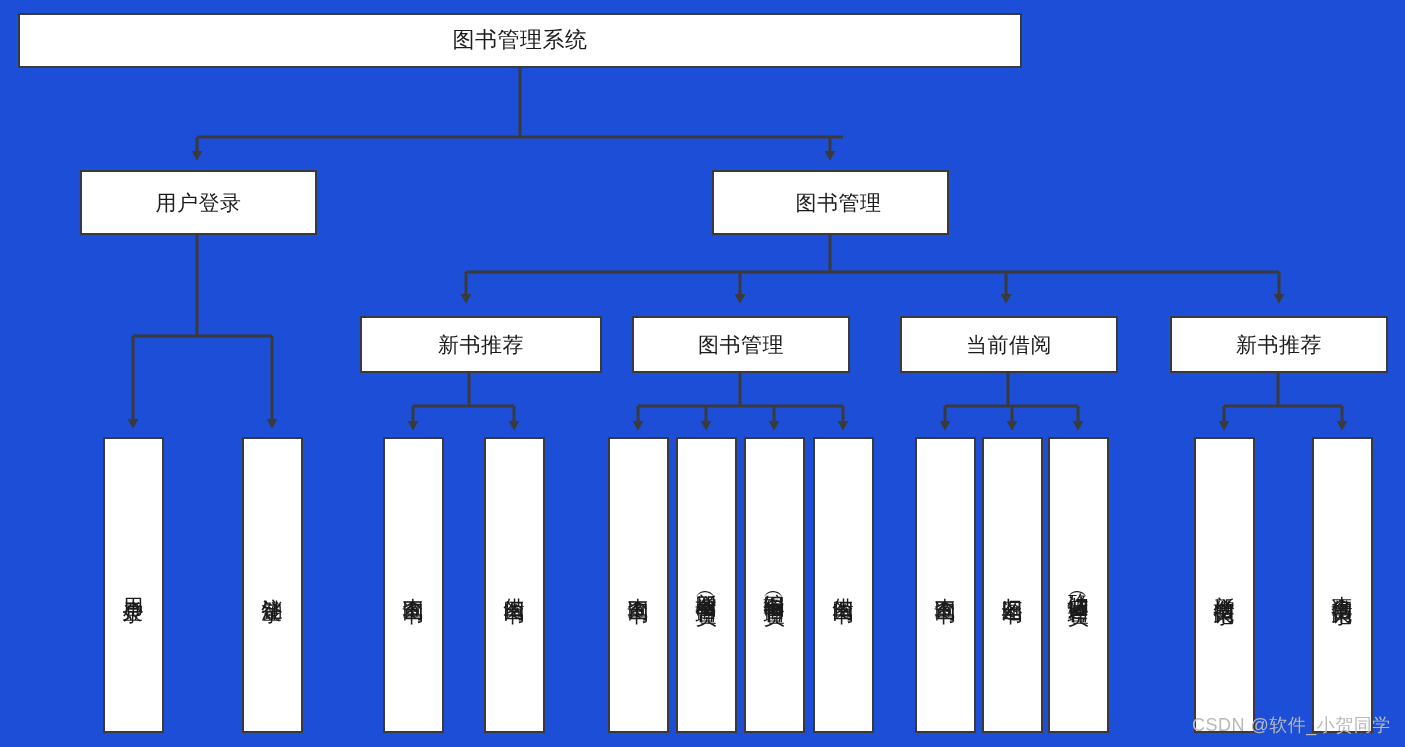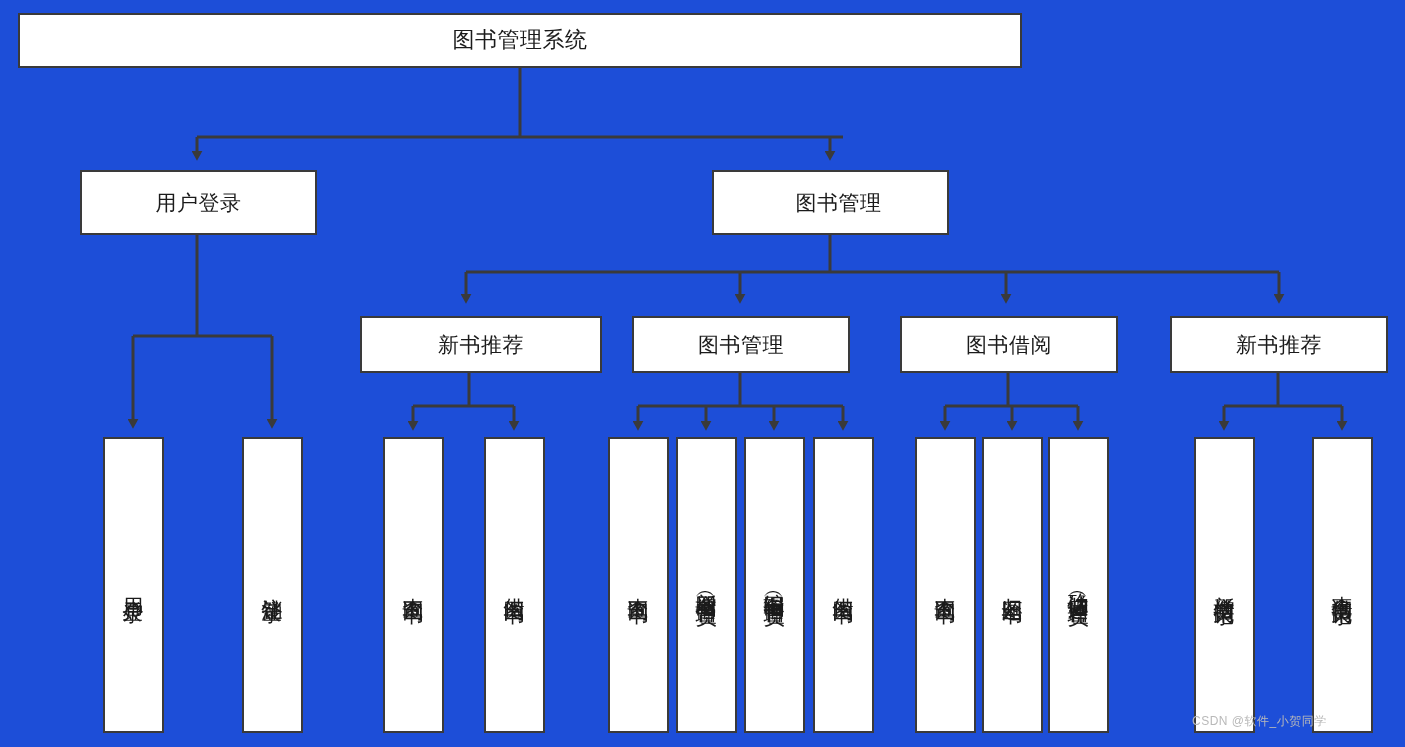--- a/index.html
+++ b/index.html
@@ -55,21 +55,21 @@
     writing-mode: vertical-rl;
     text-orientation: upright;
     -webkit-writing-mode: vertical-rl;
     line-height: 1.2;
     letter-spacing: 2px;
     white-space: nowrap;
     text-align: center;
   }
   .watermark {
     position: absolute;
-    font-size: 12px;
+    font-size: 18px;
     color: #b9b9b9;
     letter-spacing: 0.5px;
     white-space: nowrap;
     user-select: none;
   }
 </style>
 </head>
 <body>
 
 <div id="canvas">
@@ -135,21 +135,21 @@
     <span>图书管理</span>
   </div>
 
   <div class="node h" style="left:360px; top:316px; width:242px; height:57px;">
     <span>新书推荐</span>
   </div>
   <div class="node h" style="left:632px; top:316px; width:218px; height:57px;">
     <span>图书管理</span>
   </div>
   <div class="node h" style="left:900px; top:316px; width:218px; height:57px;">
-    <span>图书借阅</span>
+    <span>当前借阅</span>
   </div>
   <div class="node h" style="left:1170px; top:316px; width:218px; height:57px;">
     <span>新书推荐</span>
   </div>
 
   <div class="node v" style="left:103px; top:437px; width:61px; height:296px;">
     <span class="vtext">用户登录</span>
   </div>
   <div class="node v" style="left:242px; top:437px; width:61px; height:296px;">
     <span class="vtext">注销登录</span>

